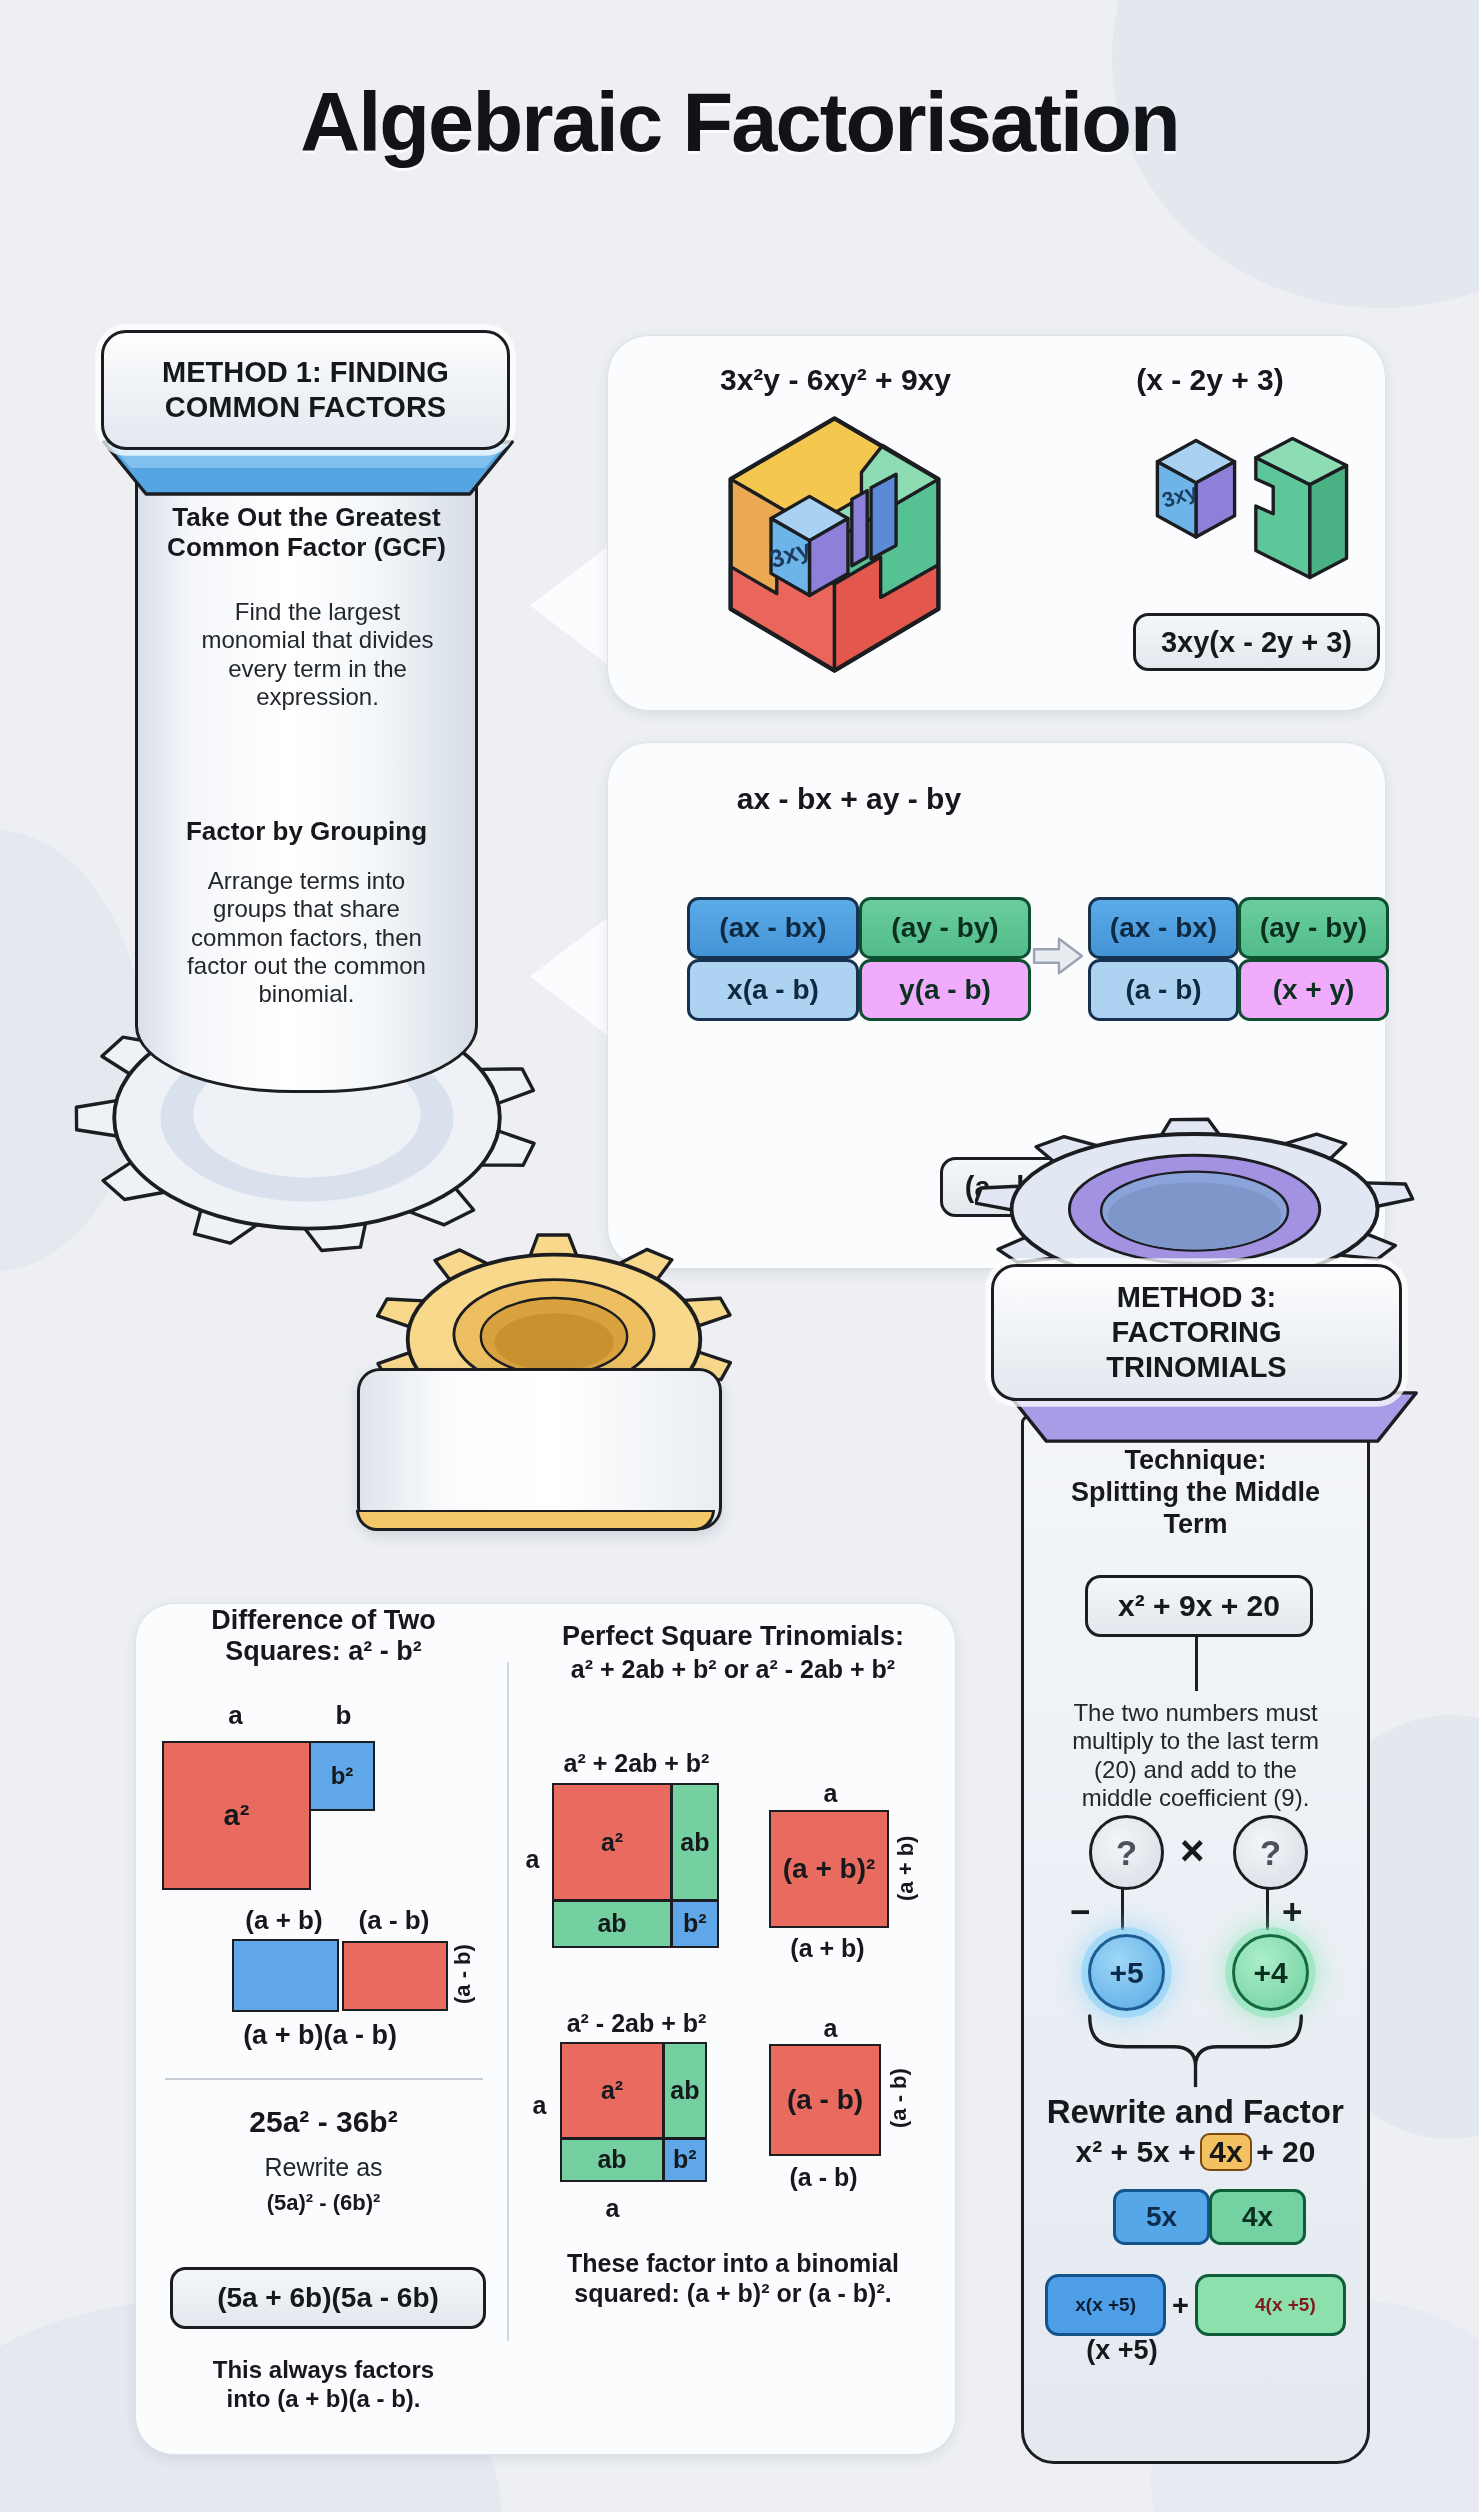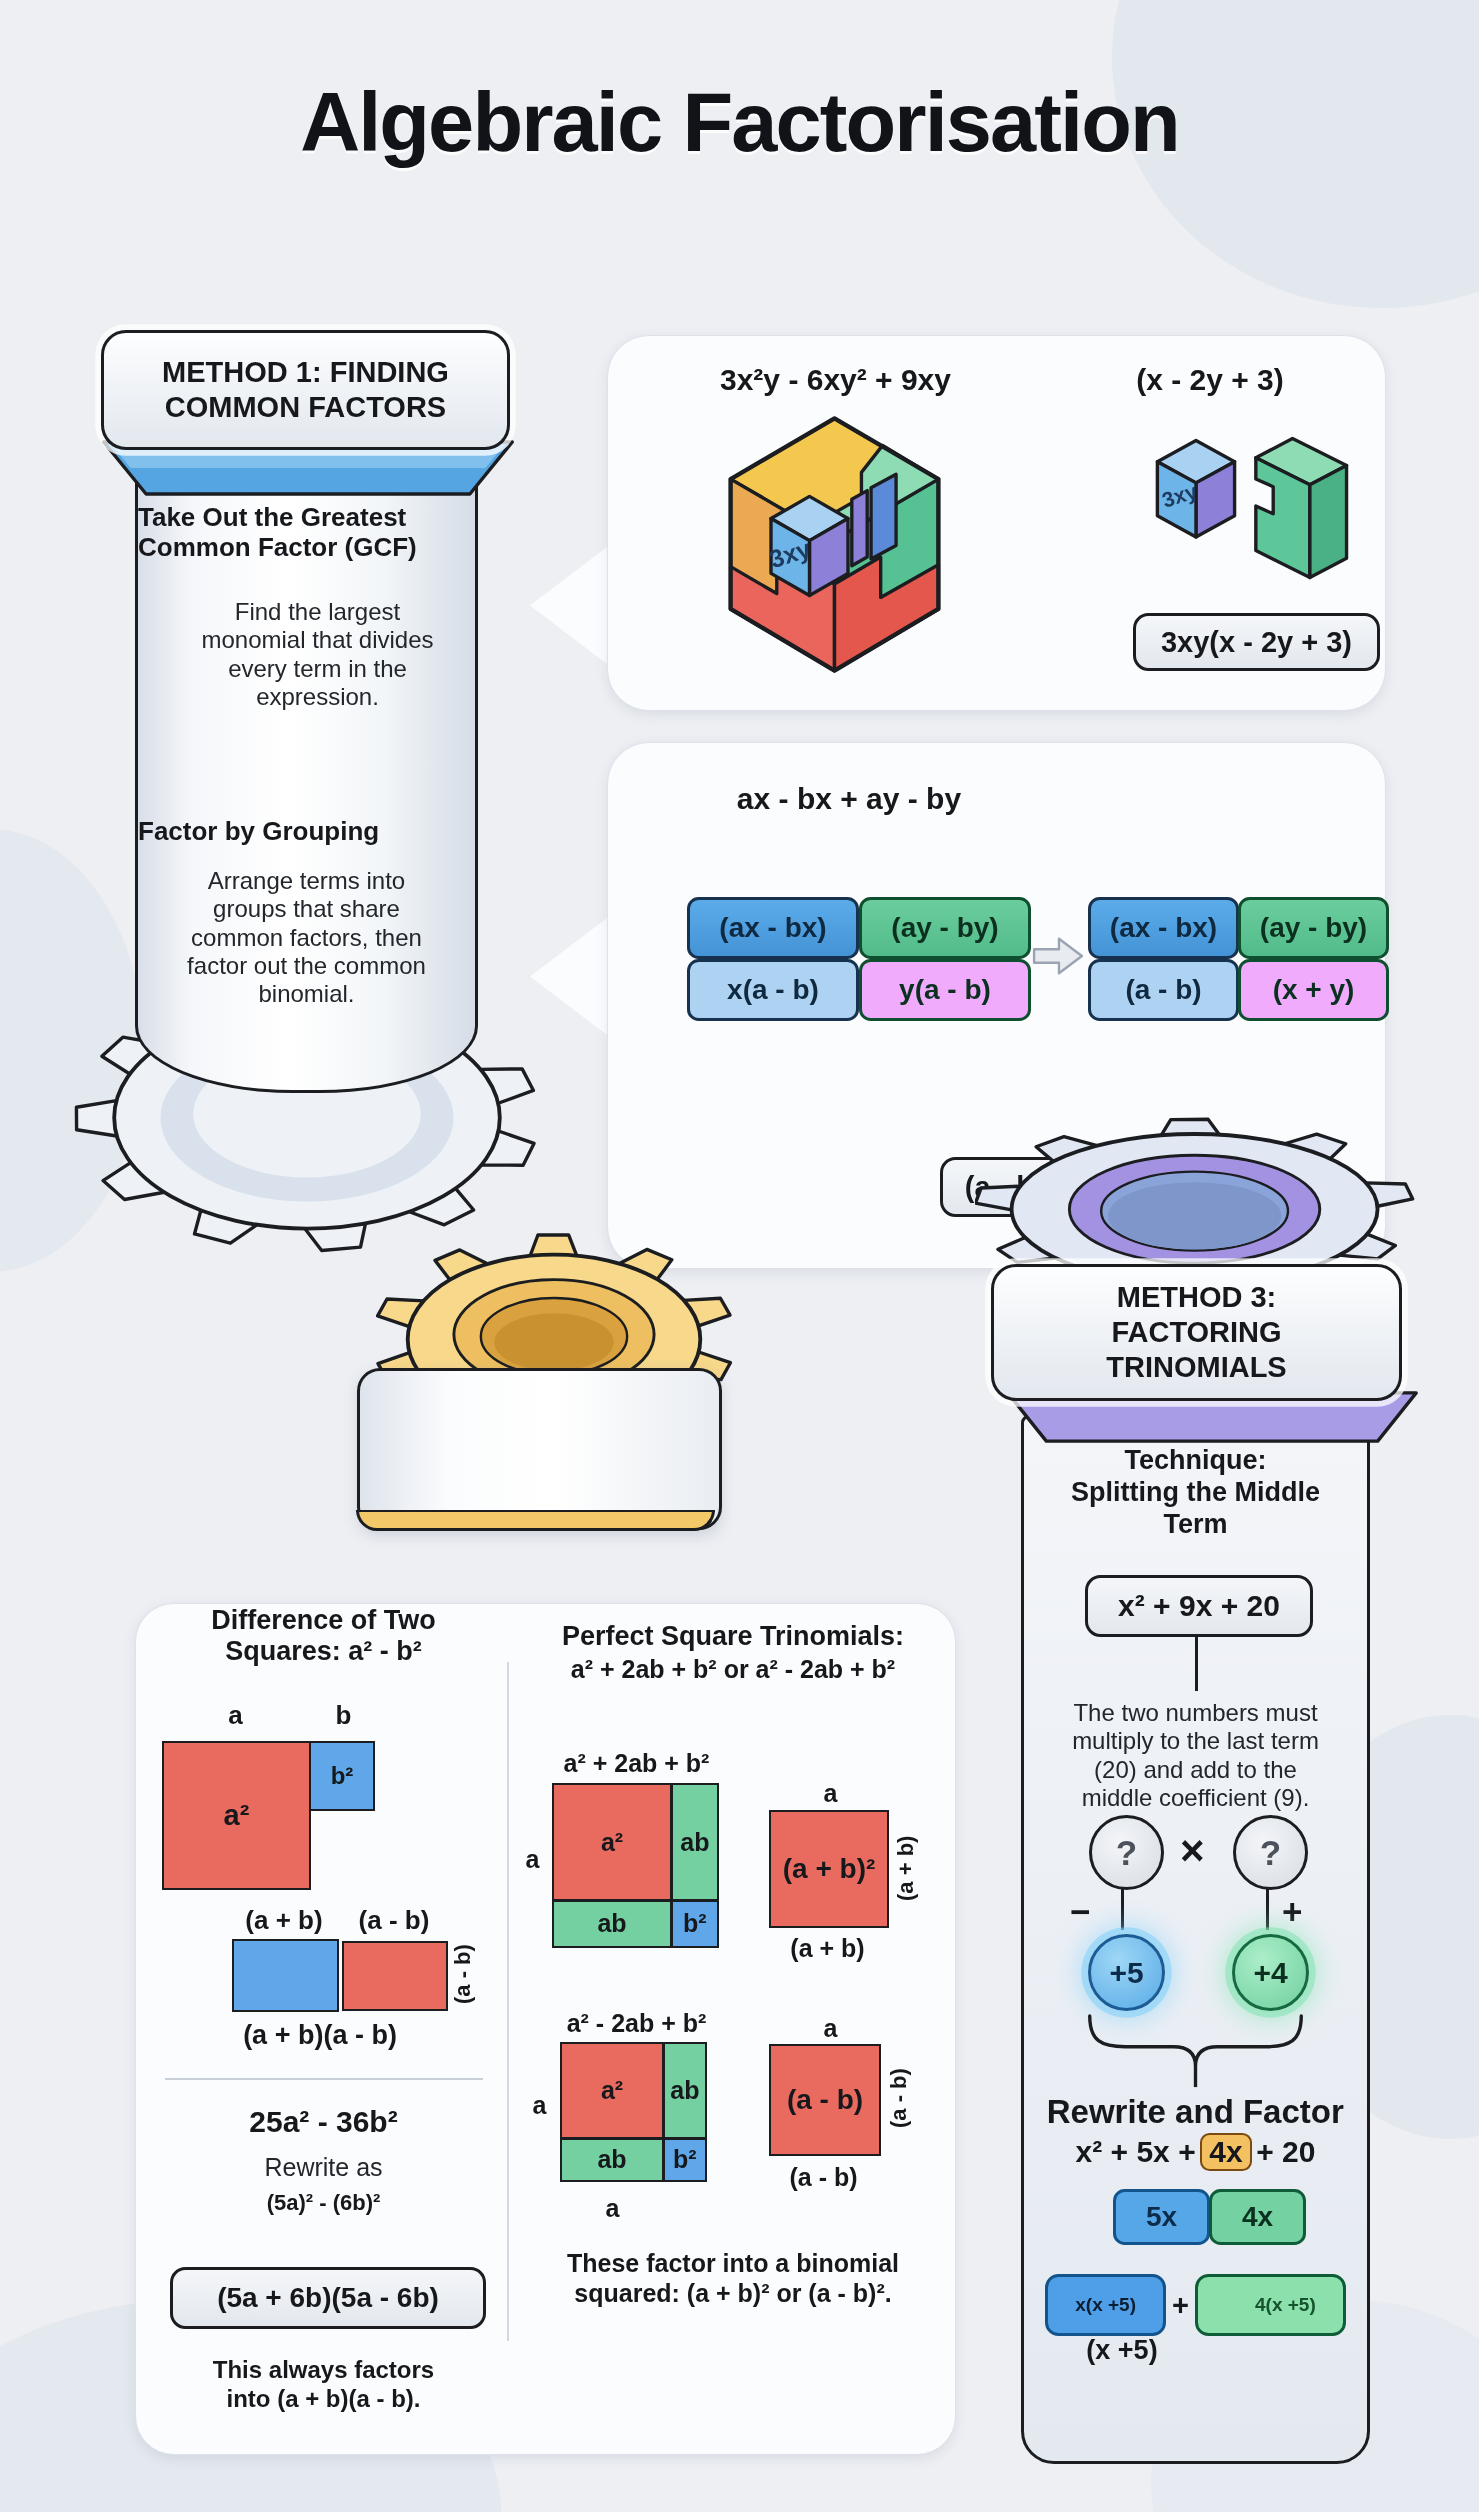--- a/index.html
+++ b/index.html
@@ -16,21 +16,21 @@
           box-shadow:0 3.9px 11.6px rgba(140,150,165,.20);}
   .bubble-tail{position:absolute;background:#fbfcfe;clip-path:polygon(100% 0,0 50%,100% 100%);}
   
   .method-head{background:linear-gradient(180deg,#fdfeff 0%,#eef1f5 55%,#e3e8ef 100%);
                border:3.9px solid #1b1d21;border-radius:25px;display:flex;align-items:center;justify-content:center;
                text-align:center;font-weight:bold;font-size:29px;line-height:1.22;
                box-shadow:0 0 0 5.8px rgba(255,255,255,.75);}
   
   .cylinder{background:linear-gradient(90deg,#d9dfe9 0%,#f5f7fa 16%,#ffffff 45%,#f3f6f9 72%,#d6dde7 100%);
             border:3.9px solid #1b1d21;border-radius:0 0 46% 46% / 0 0 67px 67px;}
-  .cyl-h{position:absolute;width:100%;text-align:left;font-weight:bold;font-size:26px;line-height:1.15;}
+  .cyl-h{position:absolute;width:100%;text-align:center;font-weight:bold;font-size:26px;line-height:1.15;}
   .cyl-p{position:absolute;width:100%;text-align:center;font-size:24px;line-height:1.18;color:#23262b;}
   
   .pill{background:linear-gradient(180deg,#f4f6f9,#e3e8ee);border:3.4px solid #1b1d21;border-radius:15.4px;
         display:flex;align-items:center;justify-content:center;font-weight:bold;font-size:29px;}
   .expr{font-weight:bold;font-size:30px;text-align:center;}
   
   .gbox{display:flex;align-items:center;justify-content:center;font-weight:bold;font-size:28px;border-radius:11.6px;}
   .gbox.blue {background:linear-gradient(180deg,#5cabe9,#4493d6);border:3.4px solid #16324f;color:#0f2940;}
   .gbox.green{background:linear-gradient(180deg,#6bcd9e,#52bb8a);border:3.4px solid #0e4f2f;color:#0b301f;}
   .gbox.lblue {background:#aed3f2;border:3.4px solid #16324f;color:#0f2940;}
@@ -63,21 +63,21 @@
            box-shadow:0 0 0 6.7px rgba(130,228,178,.55),0 0 23px 11.6px rgba(130,228,178,.45);}
   .vline{position:absolute;width:2.9px;background:#1b1d21;}
   .sign{position:absolute;font-weight:bold;font-size:35px;}
   .hl-orange{background:#f4c162;border:2.9px solid #7a4a12;border-radius:9.6px;padding:0 7.7px;margin:0 3.9px;}
   .term-box{position:absolute;display:flex;align-items:center;justify-content:center;font-weight:bold;font-size:28px;
             border-radius:11.6px;height:50px;}
   .term-box.blue{background:#55a7e8;border:3.4px solid #14548c;color:#0d2c4a;}
   .term-box.green{background:#74d1a2;border:3.4px solid #0f5c38;color:#0b301f;}
   .fact-box{display:flex;align-items:center;justify-content:center;font-weight:bold;font-size:19px;border-radius:13.5px;height:56px;}
   .fact-box.blue{background:#4f9ee8;border:3.4px solid #14548c;color:#0b1f33;}
-  .fact-box.green{background:#8ce0ac;border:3.4px solid #0f5c38;color:#14532d;padding-left:30px;}
+  .fact-box.green{background:#8ce0ac;border:3.4px solid #0f5c38;color:#7f1d1d;padding-left:30px;}
   svg text{font-family:"Liberation Sans",sans-serif;font-weight:bold;}
 </style>
 </head>
 <body>
 
 <div class="canvas">
 
   <div class="blob" style="right:-173px;top:-193px;width:540px;height:501px;background:#e3e7ee;"></div>
   <div class="blob" style="left:-164px;top:829px;width:308px;height:443px;background:#e4e8ef;"></div>
   <div class="blob" style="right:-135px;top:1715px;width:328px;height:424px;background:#e3e7ee;"></div>

